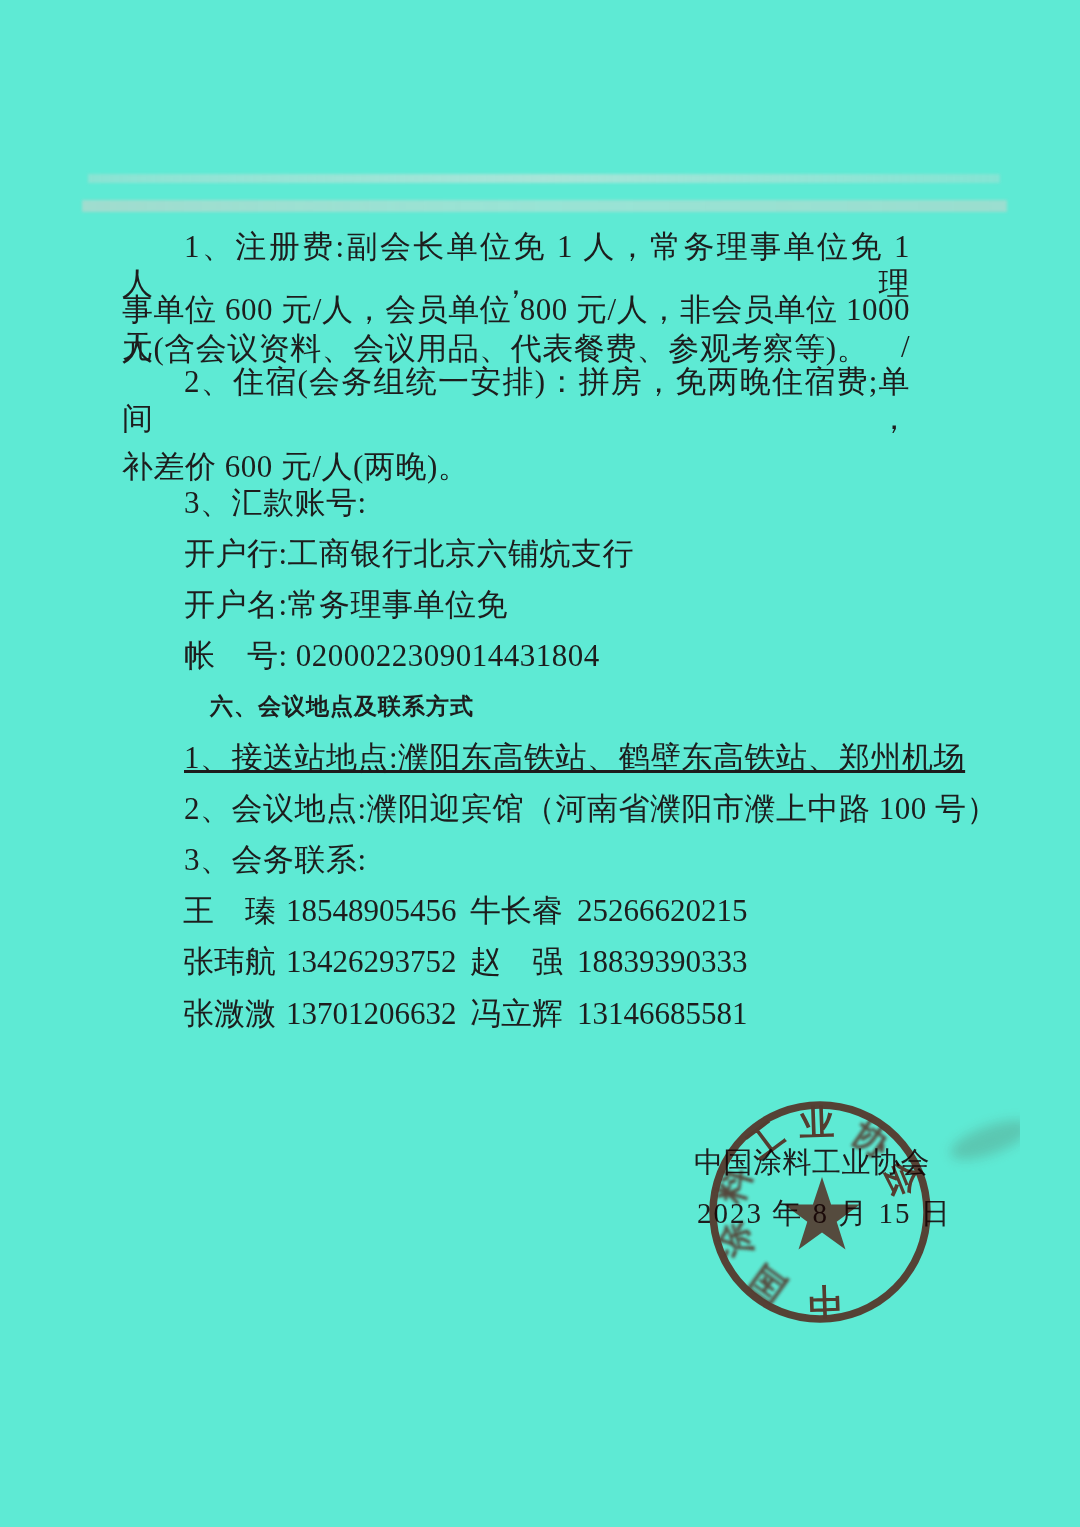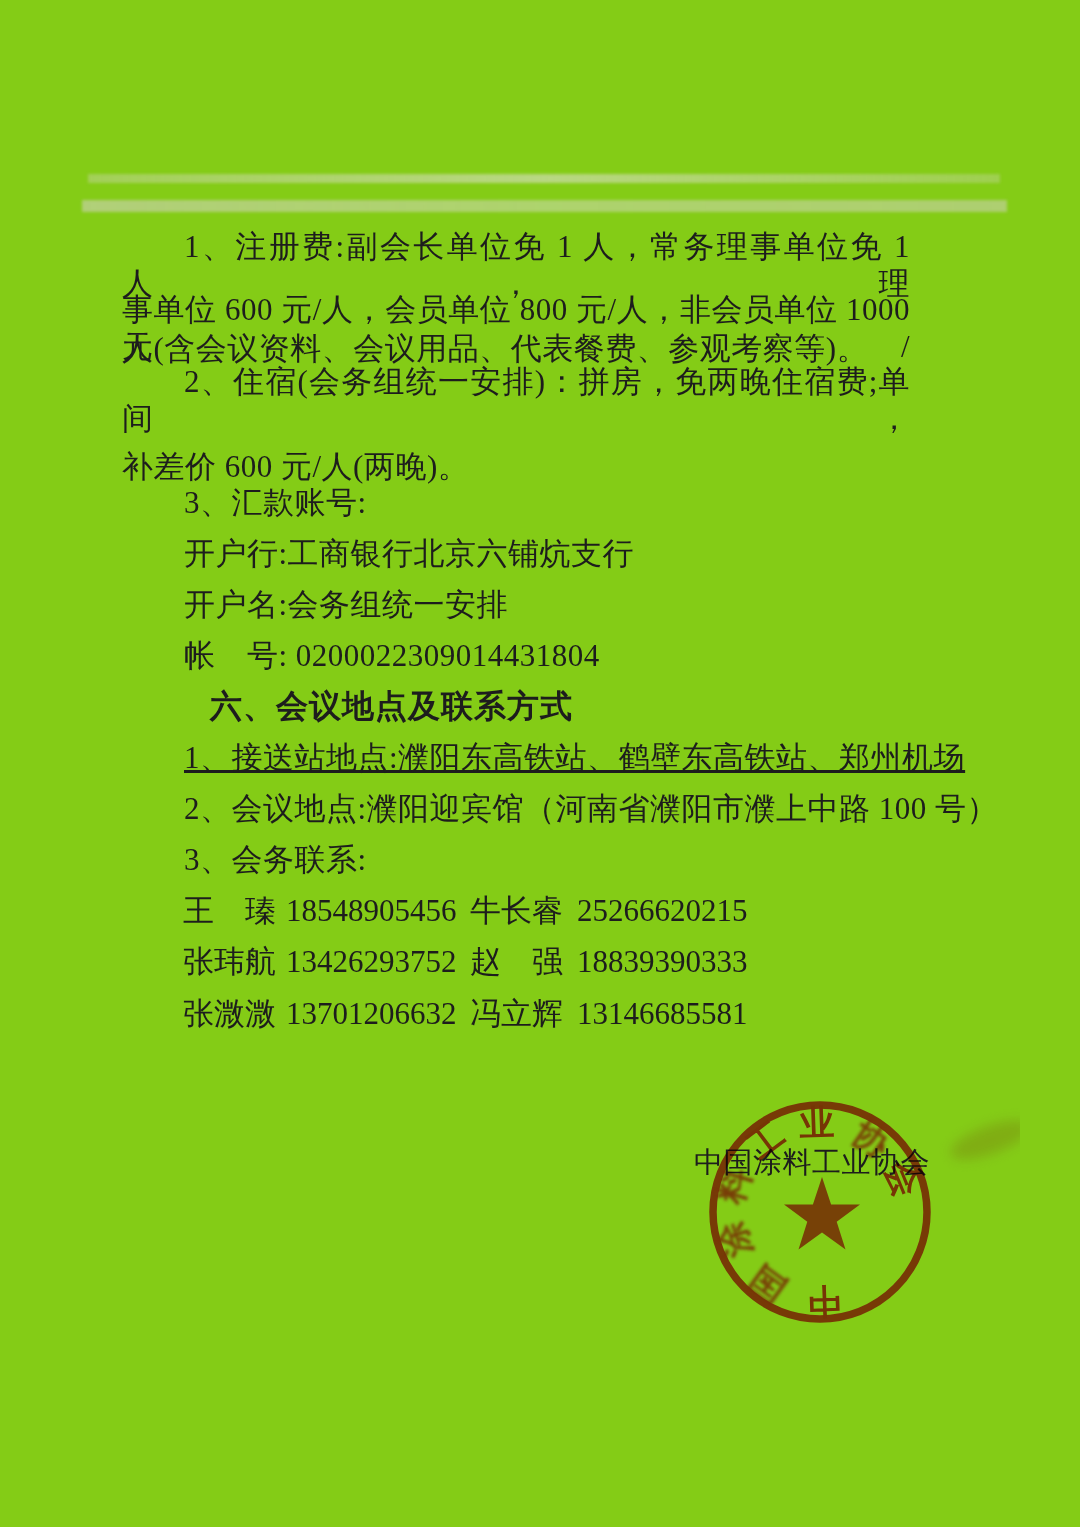--- a/index.html
+++ b/index.html
@@ -1,35 +1,35 @@
 <!DOCTYPE html>
 <html style="--ink: #1d1d1d; --stamp-red: #e2332a;"><head>
 <meta charset="utf-8">
 <style>
   :root { --ink:#1d1d1d; --stamp-red:#e2332a; }
   html,body { margin:0; padding:0; background:#ffffff; }
   .page {
-    position:relative; width:1080px; height:1527px; background:#84cc16;
+    position:relative; width:1080px; height:1527px; background:#5eead4;
     overflow:hidden; font-family:"Liberation Serif","DejaVu Serif",serif;
     color:var(--ink);
   }
   .scan-band { position:absolute; pointer-events:none; filter:blur(1.5px); }
   .band-a { left:88px; top:174px; width:912px; height:9px;
     background:linear-gradient(to right, rgba(221,217,211,0.35), rgba(228,225,220,0.55), rgba(221,217,211,0.30)); }
   .band-b { left:82px; top:200px; width:925px; height:12px;
     background:linear-gradient(to right, rgba(214,209,202,0.55), rgba(224,220,214,0.45), rgba(214,209,202,0.50)); }
   .line {
     position:absolute; left:122px; width:788px; font-size:31px; line-height:37px;
     letter-spacing:0.5px; white-space:pre-wrap; z-index:1;
   }
   .indent { text-indent:62px; }
   .justify { text-align:justify; text-align-last:justify; }
   .nowrap { white-space:pre; width:auto; }
   .heading {
-    left:210px; width:auto; white-space:pre; font-weight:bold; font-size:32px;
+    left:210px; width:auto; white-space:pre; font-weight:bold; font-size:23px;
     font-family:"Liberation Sans","DejaVu Sans",sans-serif; letter-spacing:1px;
   }
   .contact-row { position:absolute; left:122px; width:788px; height:37px;
     font-size:31px; line-height:37px; z-index:1;text-align:right; }
   .contact-row span { position:absolute; white-space:pre; }
   .cc0 { left:61px; }  .cc1 { left:164px; }  .cc2 { left:348px; }  .cc3 { left:455px; }
   .sig-org {
     position:absolute; left:694px; top:1143px; font-size:29px; letter-spacing:0.5px;
     z-index:1; white-space:pre;
   }
@@ -55,21 +55,21 @@
   <div class="scan-band band-b"></div>
 
   <div id="doc-lines">
       <div class="line indent justify" style="top: 228px;">1、注册费:副会长单位免 1 人，常务理事单位免 1 人，理</div>
       <div class="line justify" style="top: 291px;">事单位 600 元/人，会员单位 800 元/人，非会员单位 1000 元/</div>
       <div class="line" style="top: 330px;">人(含会议资料、会议用品、代表餐费、参观考察等)。</div>
       <div class="line indent justify" style="top: 363px;">2、住宿(会务组统一安排)：拼房，免两晚住宿费;单间，</div>
       <div class="line" style="top: 448px;">补差价 600 元/人(两晚)。</div>
       <div class="line indent" style="top: 484px;">3、汇款账号:</div>
       <div class="line indent" style="top: 535px;">开户行:工商银行北京六铺炕支行</div>
-      <div class="line indent" style="top: 586px;">开户名:会务组统一安排</div>
+      <div class="line indent" style="top: 586px;">开户名:常务理事单位免</div>
       <div class="line indent" style="top: 637px;">帐　号: 0200022309014431804</div>
       <div class="line heading" style="top: 688px;">六、会议地点及联系方式</div>
       <div class="line indent nowrap" style="top: 739px; text-decoration: underline;">1、接送站地点:濮阳东高铁站、鹤壁东高铁站、郑州机场</div>
       <div class="line indent nowrap" style="top: 790px;">2、会议地点:濮阳迎宾馆（河南省濮阳市濮上中路 100 号）</div>
       <div class="line indent" style="top: 841px;">3、会务联系:</div>
       <div class="contact-row" style="top: 892px;">
         <span class="cc0">王　瑧</span>
         <span class="cc1">18548905456</span>
         <span class="cc2">牛长睿</span>
         <span class="cc3">25266620215</span>
@@ -82,20 +82,21 @@
       </div>
       <div class="contact-row" style="top: 995px;">
         <span class="cc0">张溦溦</span>
         <span class="cc1">13701206632</span>
         <span class="cc2">冯立辉</span>
         <span class="cc3">13146685581</span>
       </div>
     </div>
 
   <div class="sig-org">中国涂料工业协会</div>
+  <div class="sig-date">2023 年 8 月 15 日</div>
 
   <svg class="stamp-svg" viewBox="0 0 340 280" xmlns="http://www.w3.org/2000/svg">
     <defs>
       <filter id="smear" x="-40%" y="-40%" width="180%" height="180%">
         <feGaussianBlur stdDeviation="1.4"></feGaussianBlur>
       </filter>
       <filter id="soft" x="-80%" y="-80%" width="260%" height="260%">
         <feGaussianBlur stdDeviation="6"></feGaussianBlur>
       </filter>
     </defs>

